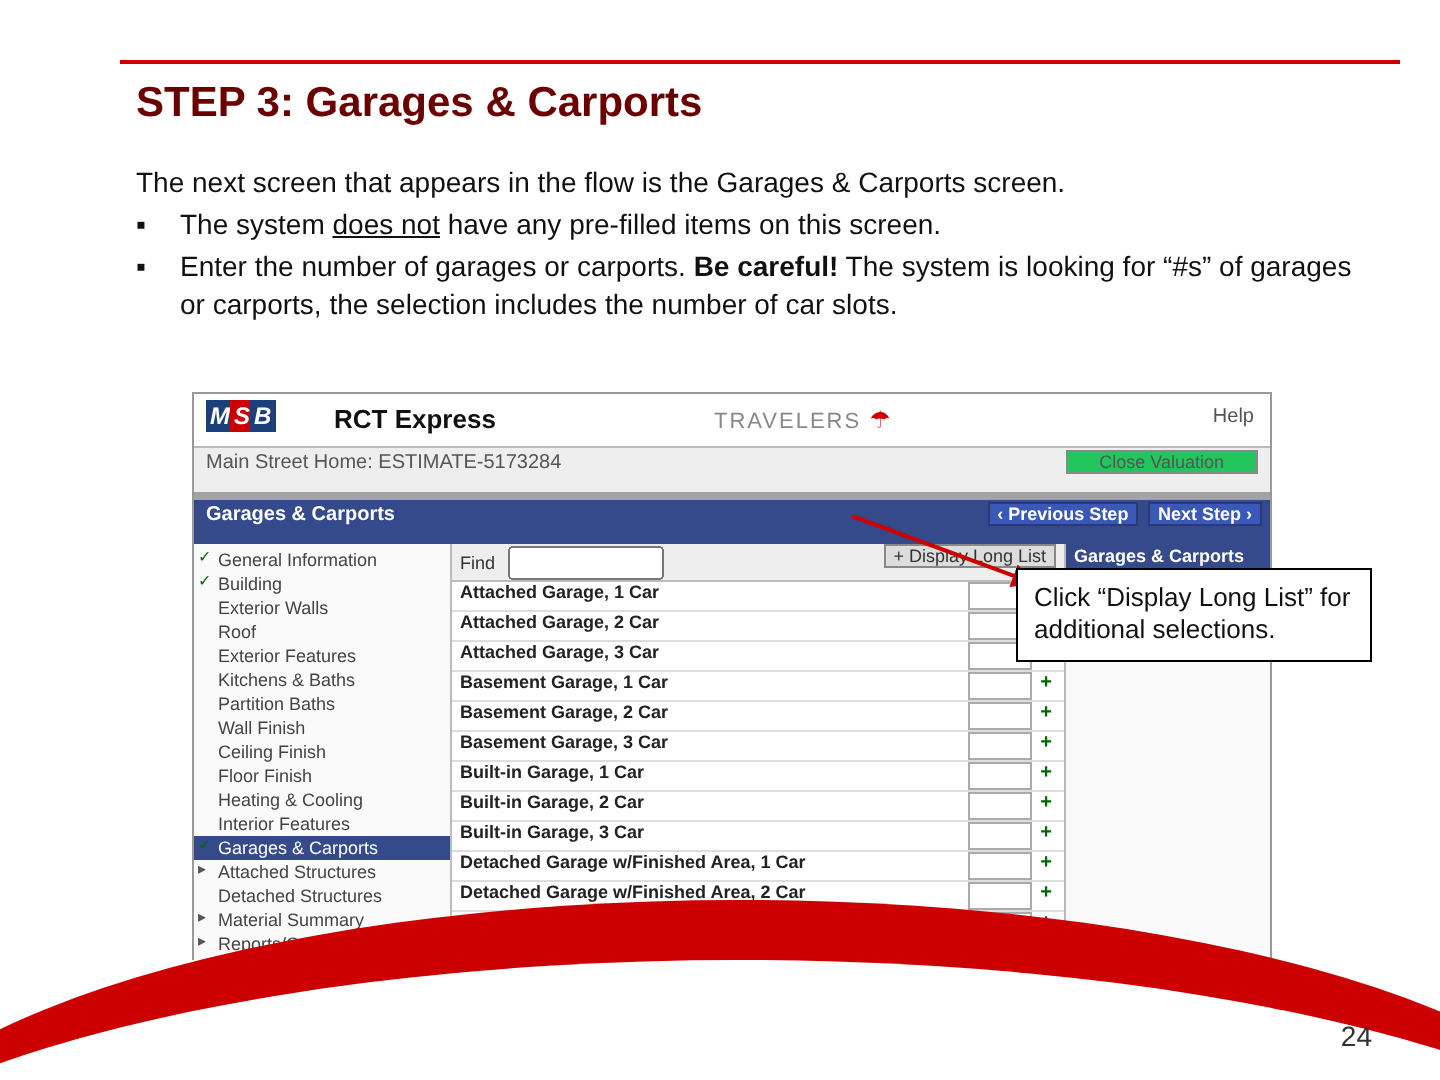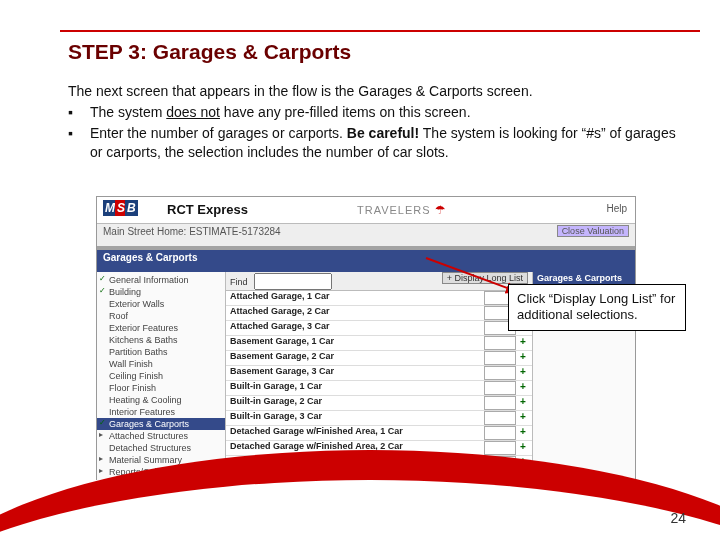--- a/index.html
+++ b/index.html
@@ -16,21 +16,21 @@
   .logo-row{position:relative;height:26px;border-bottom:1px solid #bbb;background:#fff}
   .msb{position:absolute;left:6px;top:3px;font-weight:bold}
   .msb .m{display:inline-block;background:#1b3f7a;color:#fff;padding:1px 2px;font-style:italic;font-size:12px}
   .msb .s{display:inline-block;background:#c00;color:#fff;padding:1px 2px;font-style:italic;font-size:12px;margin-left:-2px}
   .msb .b{display:inline-block;background:#1b3f7a;color:#fff;padding:1px 2px;font-style:italic;font-size:12px;margin-left:-2px}
   .rct{position:absolute;left:70px;top:5px;font-size:13px;font-weight:bold;color:#111}
   .trav{position:absolute;left:260px;top:6px;font-size:11px;color:#888;letter-spacing:1px}
   .umb{color:#c00;font-size:12px}
   .help{position:absolute;right:8px;top:6px;font-size:10px;color:#555}
   .crumb{position:relative;height:18px;background:#eee;border-bottom:4px solid #a3a3a3;padding:2px 6px;font-size:10px;color:#555}
-  .close-val{position:absolute;right:6px;top:1px;font-size:9px;border:1px solid #888;background:#c4b5fd;padding:0 4px}
+  .close-val{position:absolute;right:6px;top:1px;font-size:9px;border:1px solid #888;background:#22c55e;padding:0 16px}
   .hdr{position:relative;height:18px;background:#344a8a;color:#fff;font-weight:bold;font-size:10px;padding:2px 6px}
   .steps{position:absolute;right:4px;top:1px}
   .step-btn{display:inline-block;background:#3a58b8;color:#fff;border:1px solid #2a3a78;font-size:9px;padding:0 4px;margin-left:2px}
   .cols{position:relative;display:flex;height:220px}
   .side{width:128px;border-right:1px solid #bbb;background:#fafafa;overflow:hidden}
   .side ul{list-style:none;margin:0;padding:2px 0}
   .side li{font-size:9px;color:#444;padding:1px 2px 1px 12px;position:relative;white-space:nowrap}
   .side li.sel{background:#344a8a;color:#fff}
   .side li::before{content:"";position:absolute;left:2px;top:3px;width:6px;height:6px}
   .side li.chk::before{content:"✓";font-size:8px;color:#060;top:0}
@@ -82,20 +82,24 @@
       <span class="rct">RCT Express</span>
       <span class="trav"><span>TRAVELERS</span> <span class="umb">☂</span></span>
       <span class="help">Help</span>
     </div>
     <div class="crumb">
       <span>Main Street Home: ESTIMATE-5173284</span>
       <span class="close-val">Close Valuation</span>
     </div>
     <div class="hdr">
       <span>Garages &amp; Carports</span>
+      <span class="steps">
+        <span class="step-btn">‹ Previous Step</span>
+        <span class="step-btn">Next Step ›</span>
+      </span>
     </div>
     <div class="cols">
       <div class="side">
         <ul id="side-list">
             <li class="chk">General Information</li>
             <li class="chk">Building</li>
             <li class="">Exterior Walls</li>
             <li class="">Roof</li>
             <li class="">Exterior Features</li>
             <li class="">Kitchens &amp; Baths</li>

